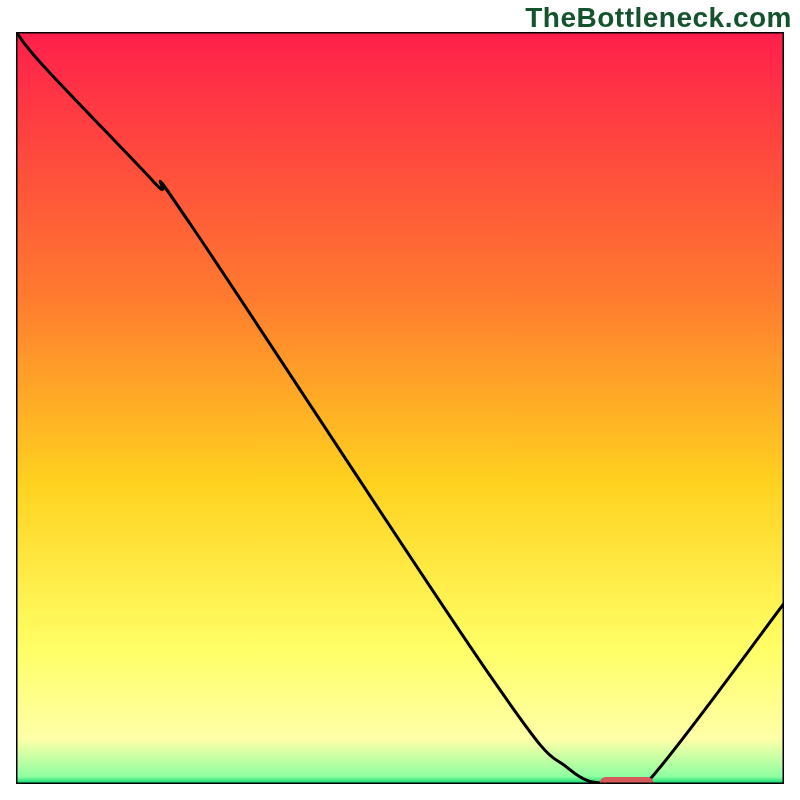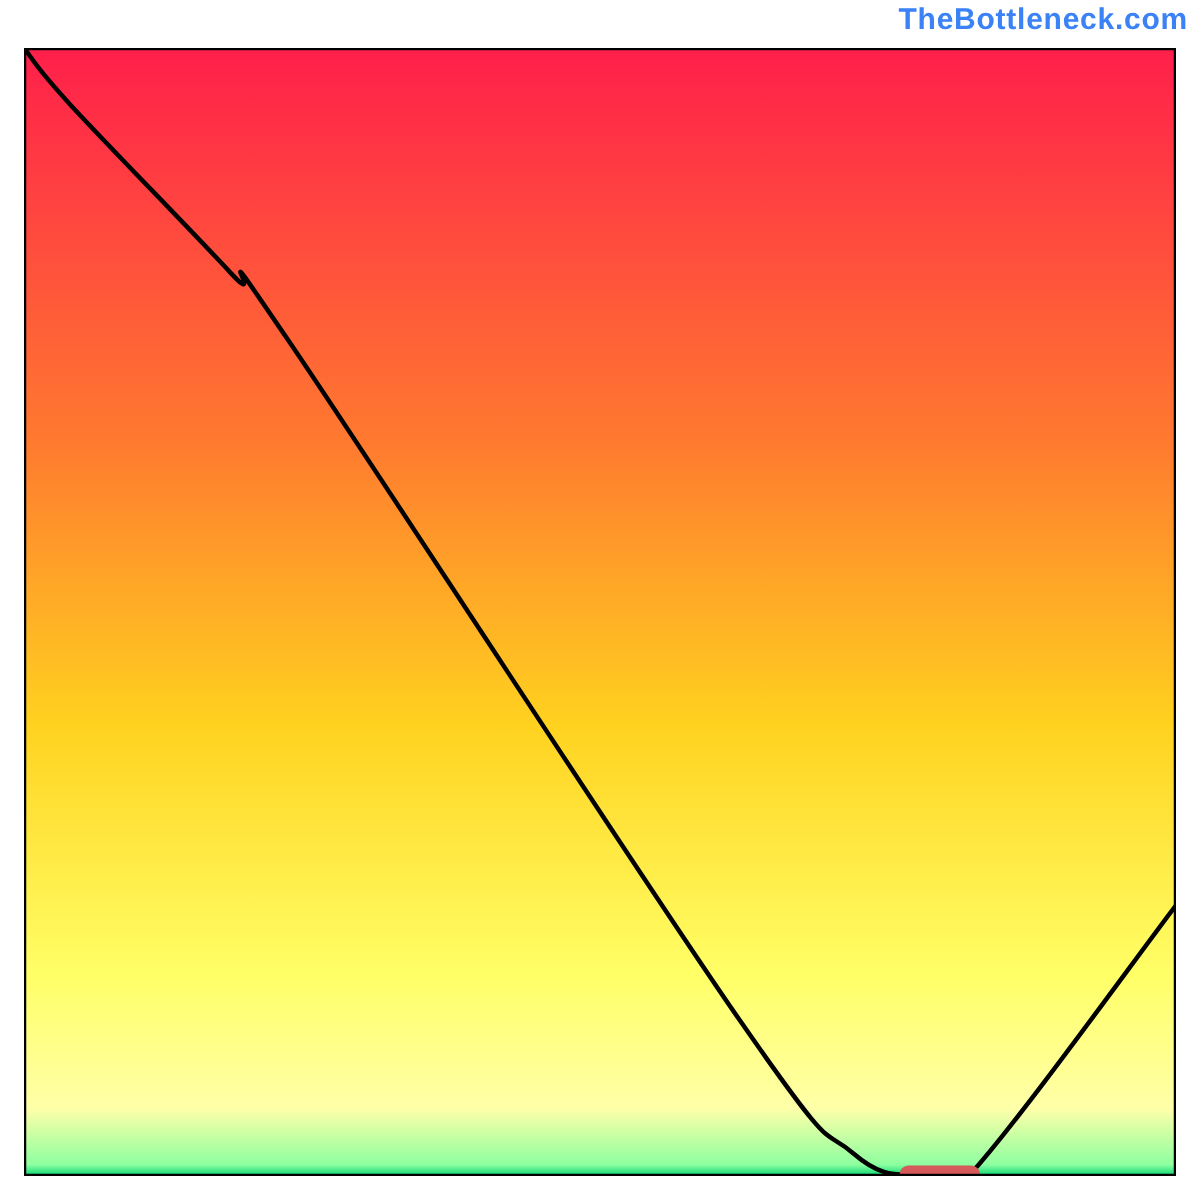--- a/index.html
+++ b/index.html
@@ -14,22 +14,22 @@
   .frame {
     position: relative;
     width: 800px;
     height: 800px;
     box-sizing: border-box;
   }
   .attrib {
     position: absolute;
     top: 2px;
     right: 8px;
-    color: #3b82f6;
-    font-size: 20px;
+    color: #14532d;
+    font-size: 28px;
     font-weight: 600;
     letter-spacing: 0.5px;
     user-select: none;
   }
   .plot {
     position: absolute;
     left: 16px;
     top: 32px;
     width: 768px;
     height: 752px;

